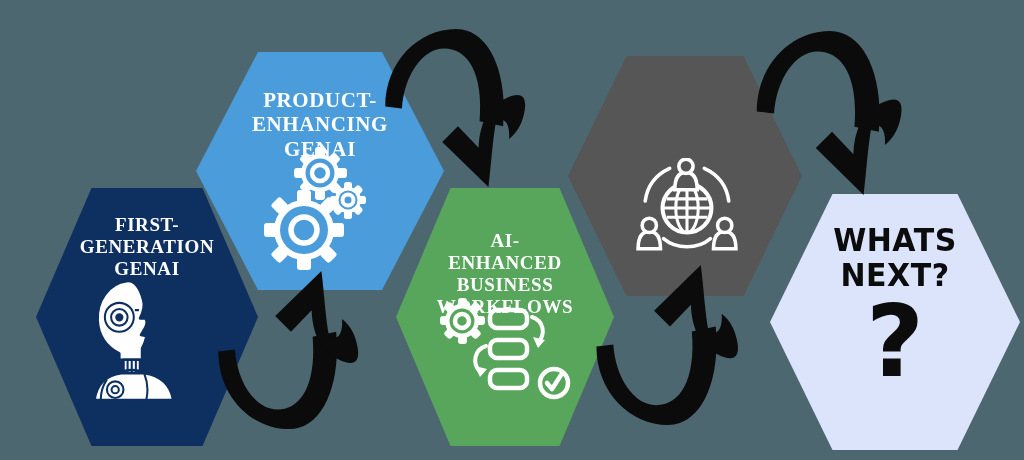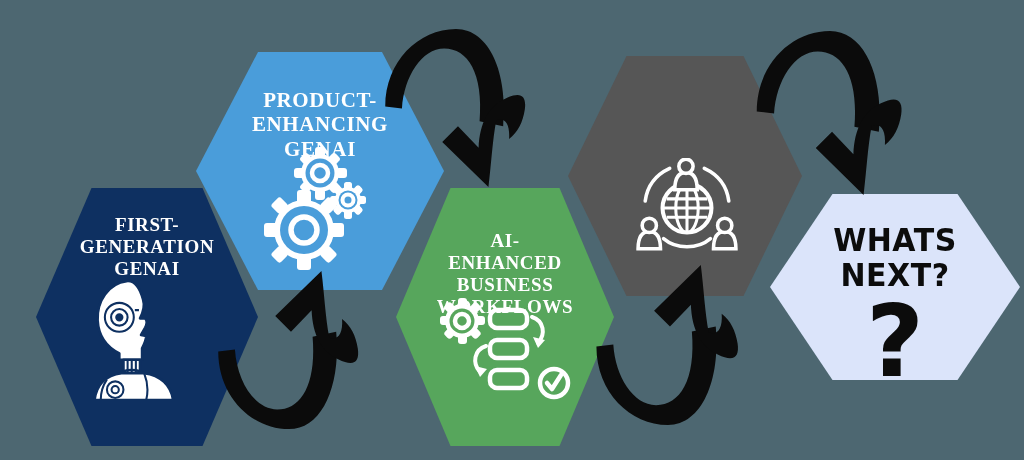--- a/index.html
+++ b/index.html
@@ -31,21 +31,21 @@
   .hex2 .hex-icon{left:62px;top:94px;}
   
   .hex3{left:396px;top:188px;width:218px;height:258px;background:#57a65c;}
   .hex3 .hex-label{margin-top:42px;font-size:19px;}
   .hex3 .hex-icon{left:36px;top:108px;}
   
   .hex4{left:568px;top:56px;width:234px;height:240px;background:#565656;}
   .hex4 .hex-label{margin-top:36px;font-size:20px;letter-spacing:2px;}
   .hex4 .hex-icon{left:66px;top:102px;}
   
-  .hex5{left:770px;top:194px;width:250px;height:186px;background:#dbe4fa;}
+  .hex5{left:770px;top:194px;width:250px;height:256px;background:#dbe4fa;}
   .hex5 .hex-label{
     margin-top:30px;font-size:30px;color:#0c0c0c;
     font-family:"DejaVu Sans", sans-serif;font-weight:bold;
     letter-spacing:.5px;line-height:1.1;transform:scaleY(1.08);
   }
   .question-mark{
     font-family:"DejaVu Sans", sans-serif;font-weight:bold;
     font-size:100px;color:#0c0c0c;line-height:.95;margin-top:4px;
   }
   .flow-arrow{position:absolute;fill:#0b0b0b;}

